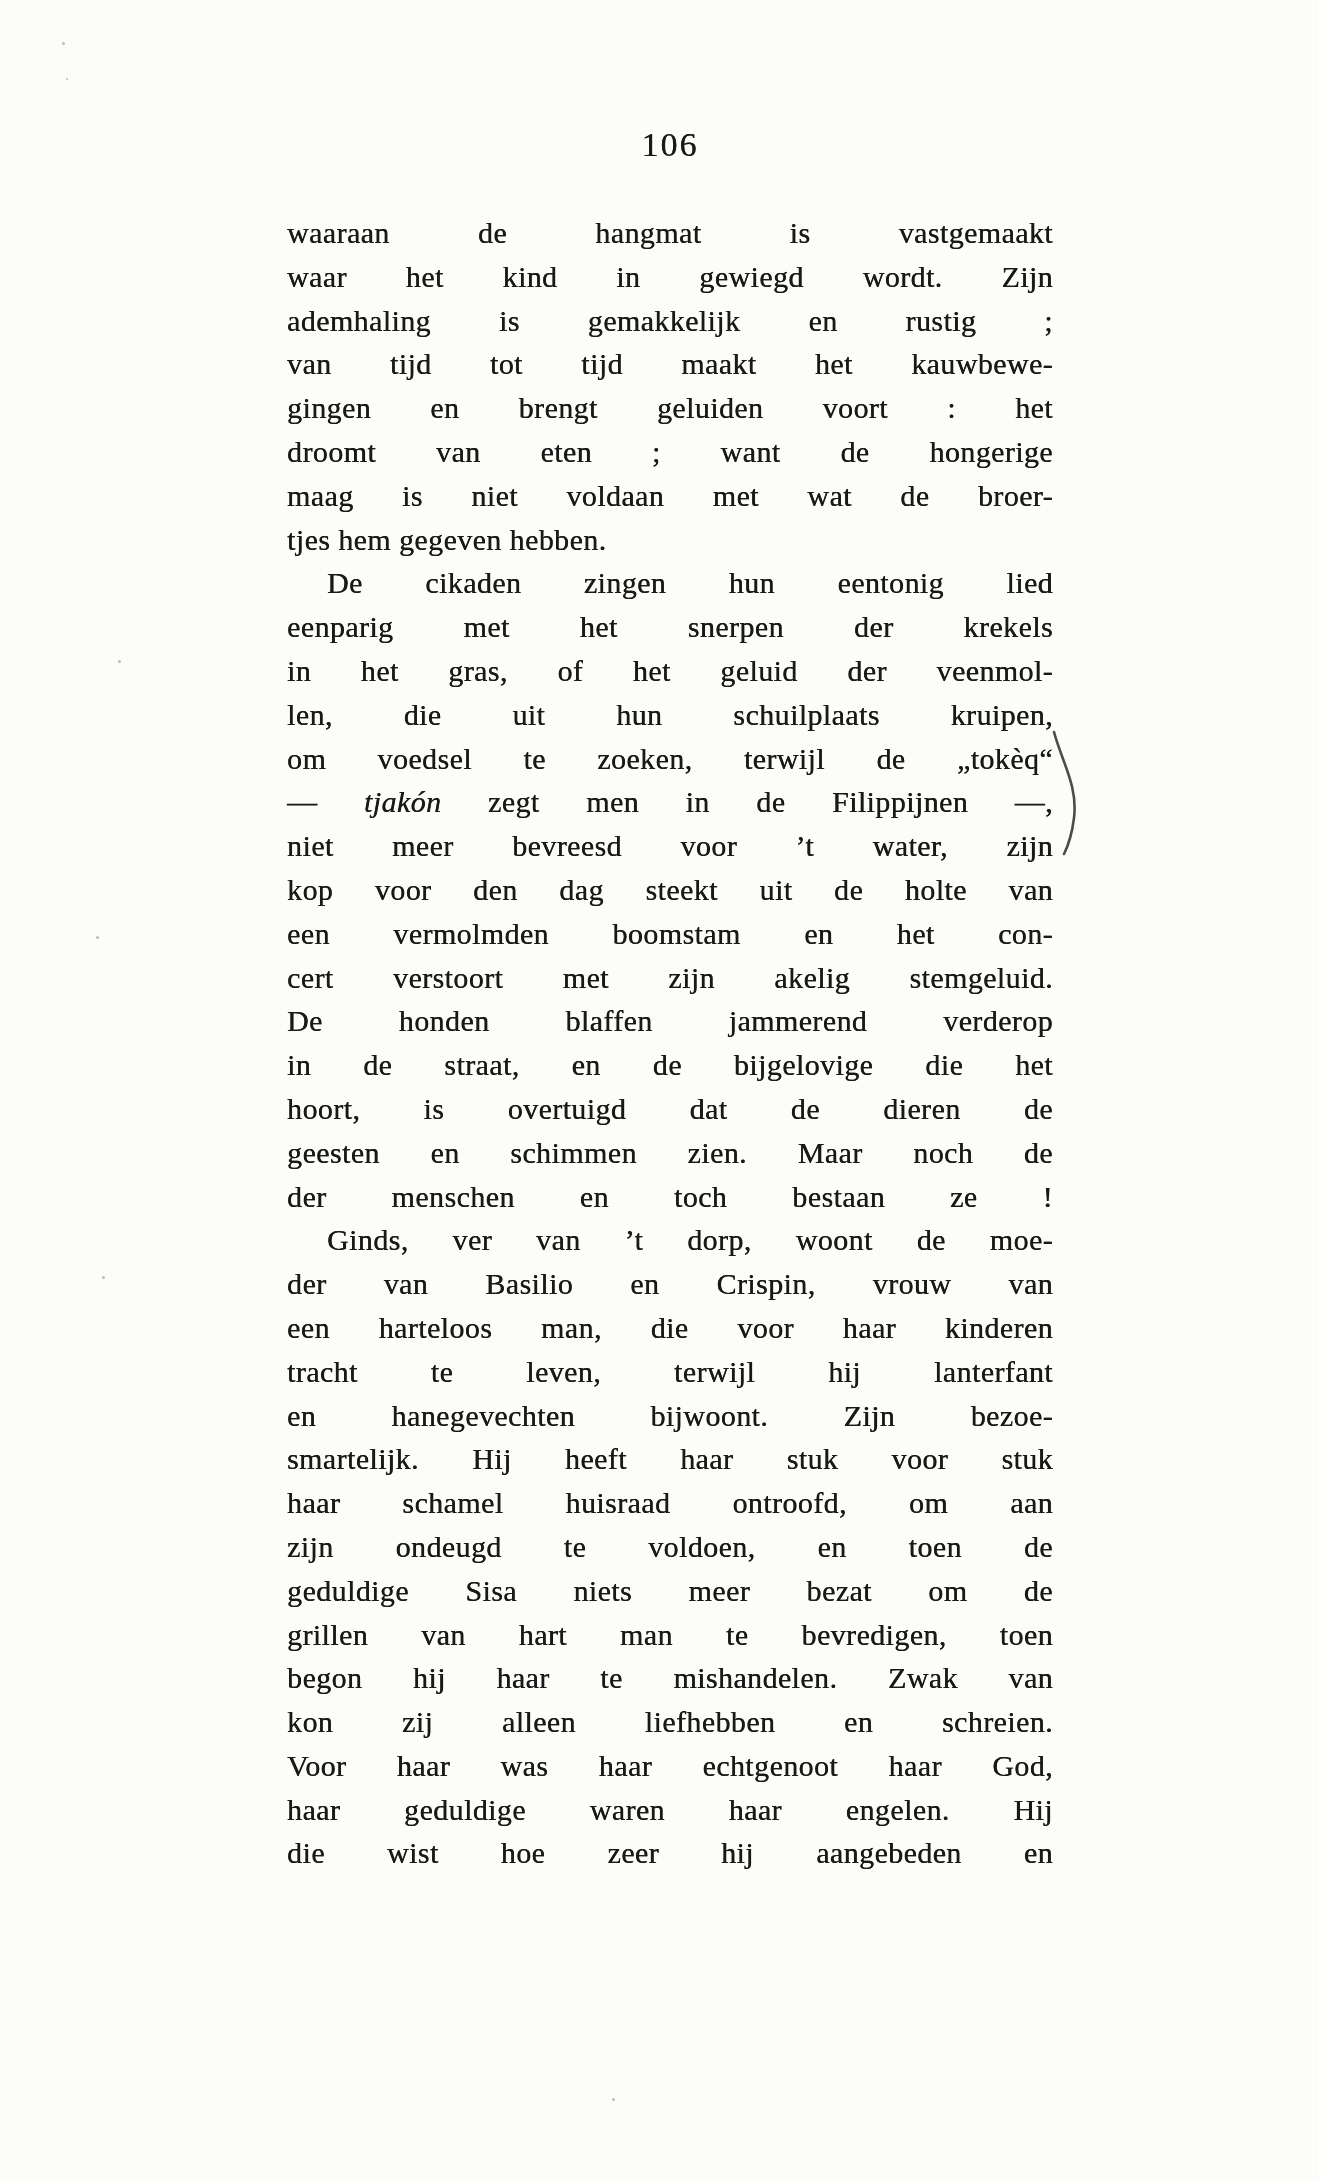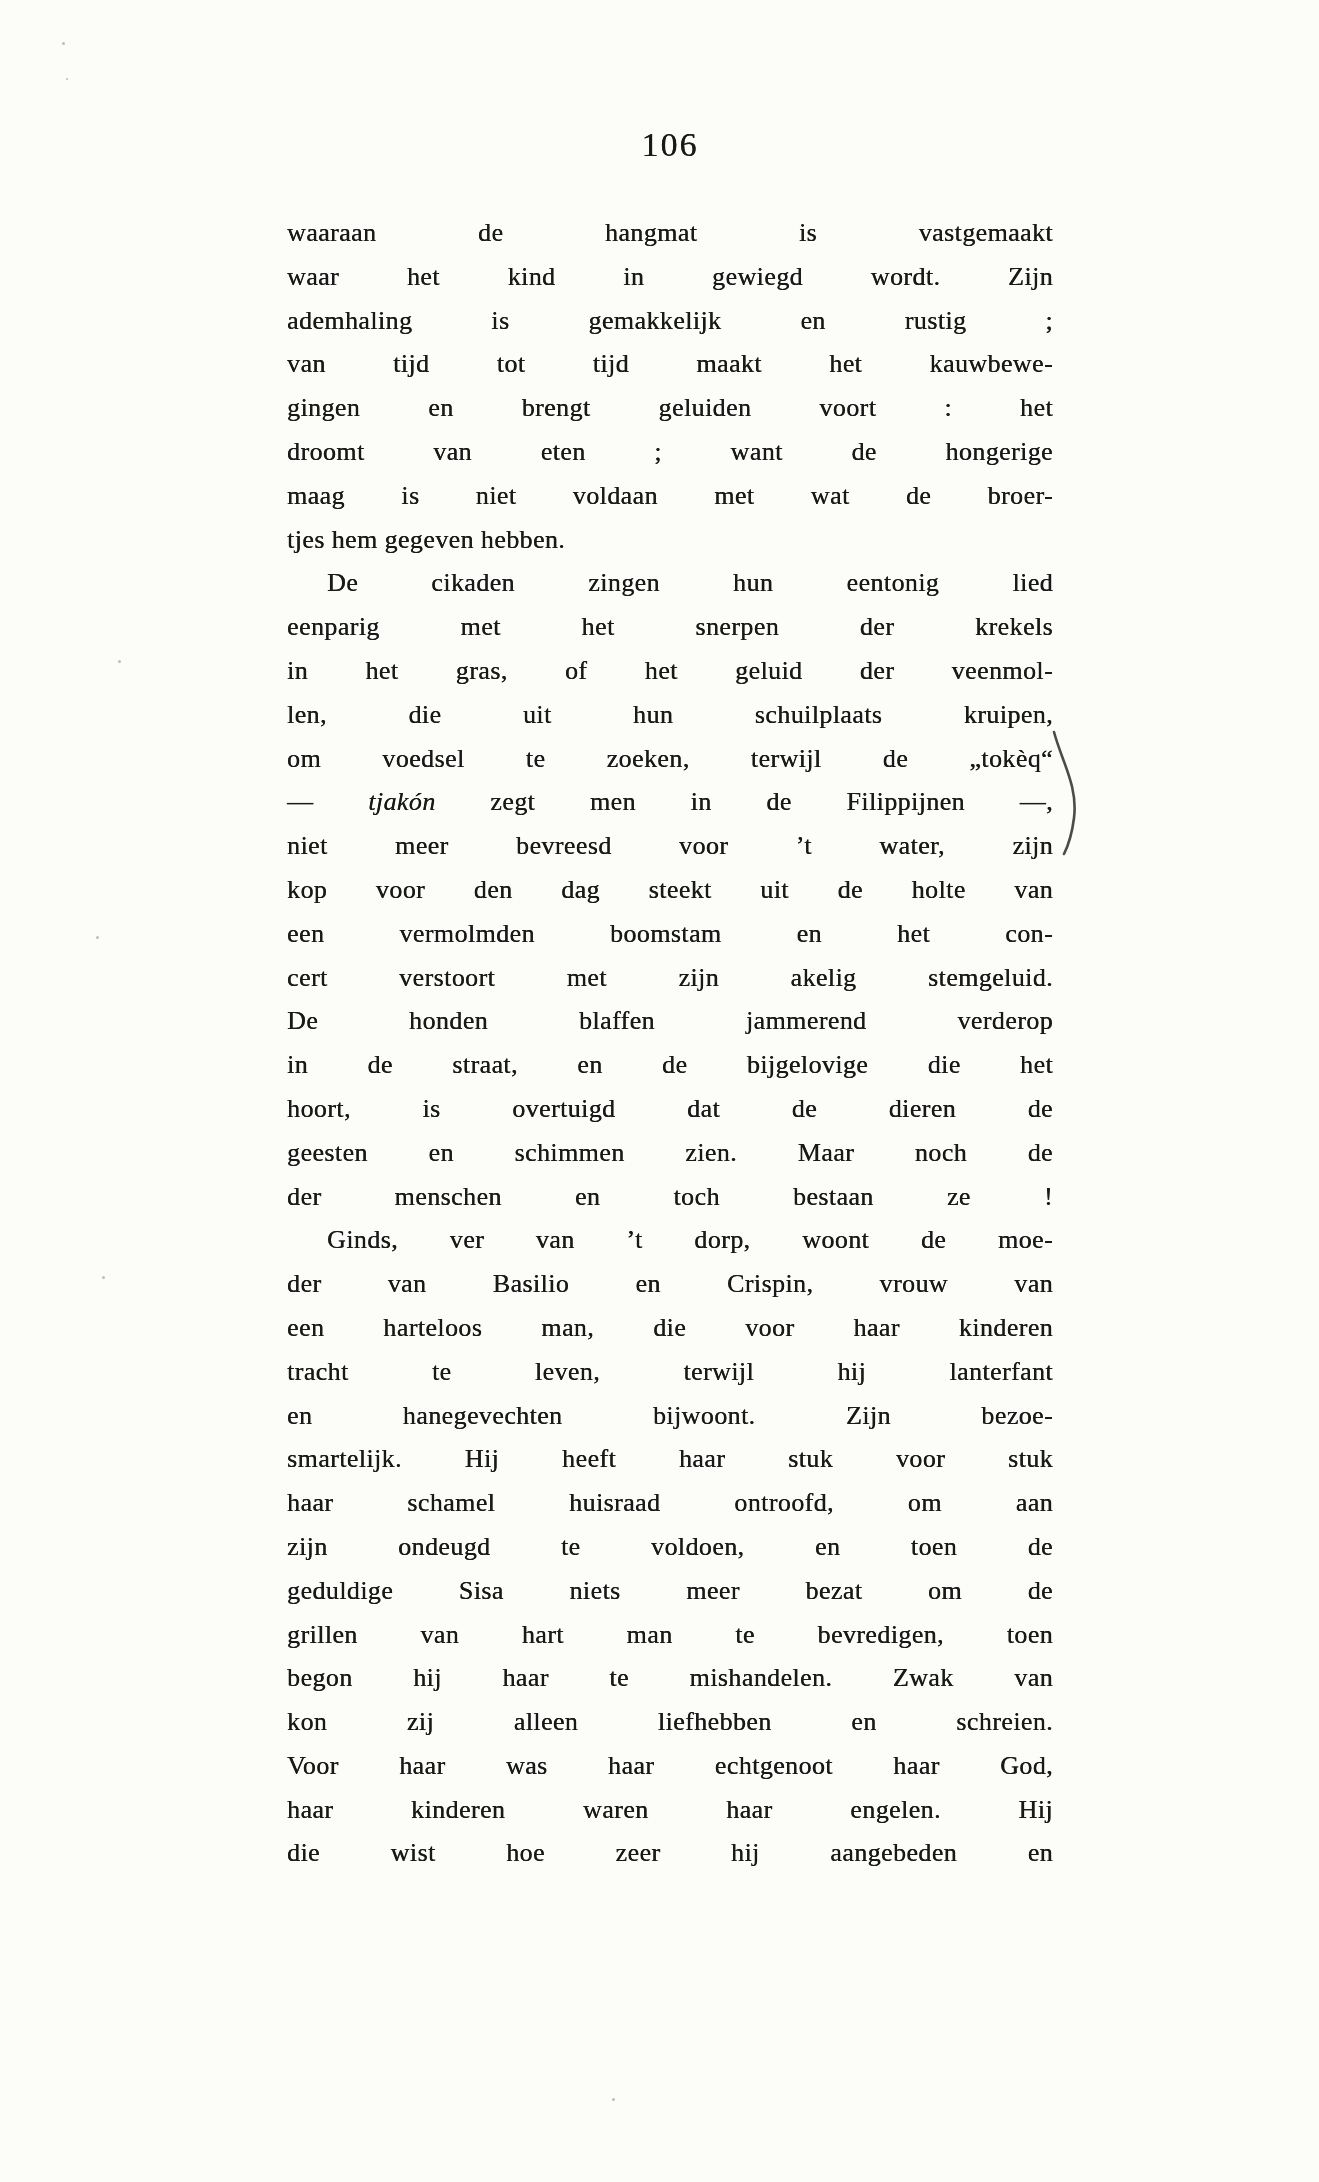--- a/index.html
+++ b/index.html
@@ -30,21 +30,21 @@
     letter-spacing: 2px;
     text-shadow: 0.3px 0 0 currentColor;
   }
   .text-block {
     position: absolute;
     top: 183px;
     left: 287px;
     width: 766px;
   }
   .line {
-    font-size: 26px;
+    font-size: 30px;
     line-height: 43.8px;
     letter-spacing: 0.4px;
     white-space: normal;
     text-align: justify;
     text-align-last: justify;
     text-shadow: 0.3px 0 0 currentColor;
     font-family: Liberation Serif, serif;
   }
   .line.indent {
     text-indent: 40px;
@@ -106,21 +106,21 @@
       <div class="line">tracht te leven, terwijl hij lanterfant</div>
       <div class="line">en hanegevechten bijwoont. Zijn bezoe-</div>
       <div class="line">smartelijk. Hij heeft haar stuk voor stuk</div>
       <div class="line">haar schamel huisraad ontroofd, om aan</div>
       <div class="line">zijn ondeugd te voldoen, en toen de</div>
       <div class="line">geduldige Sisa niets meer bezat om de</div>
       <div class="line">grillen van hart man te bevredigen, toen</div>
       <div class="line">begon hij haar te mishandelen. Zwak van</div>
       <div class="line">kon zij alleen liefhebben en schreien.</div>
       <div class="line">Voor haar was haar echtgenoot haar God,</div>
-      <div class="line">haar kinderen waren haar engelen. Hij</div>
+      <div class="line">haar geduldige waren haar engelen. Hij</div>
       <div class="line">die wist hoe zeer hij aangebeden en</div>
     </div>
 
   <svg class="pen-mark" viewBox="0 0 48 130">
     <path d="M8,4 C 16,34 32,58 28,90 C 26,106 22,118 18,126" fill="none" stroke="#2b2b28" stroke-width="2.6" stroke-linecap="round" opacity="0.85"></path>
   </svg>
 
   <div class="speck" style="left:62px; top:14px; width:3px; height:3px;"></div>
   <div class="speck" style="left:66px; top:50px; width:2px; height:2px;"></div>
   <div class="speck" style="left:118px; top:632px; width:3px; height:3px;"></div>

